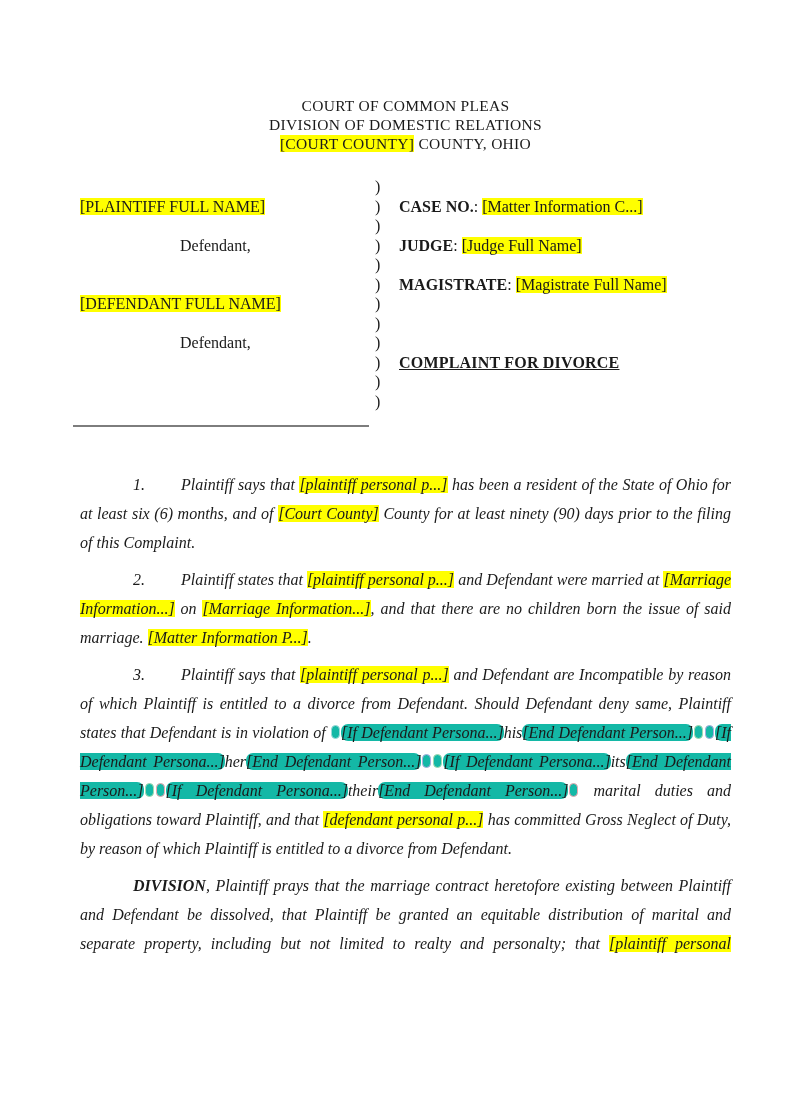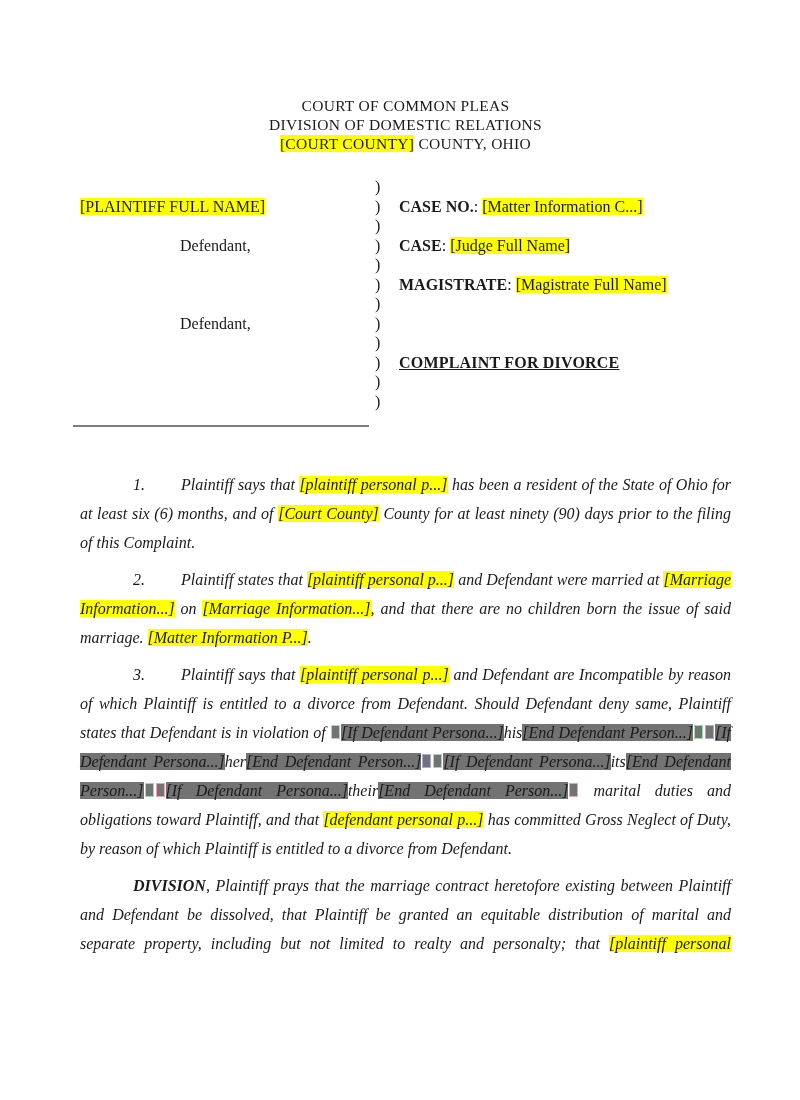--- a/index.html
+++ b/index.html
@@ -21,21 +21,21 @@
   .cap-left  { width:295px; }
   .cap-mid   { width:24px; }
   .cap-right { flex:1; }
   .cap-line  { height:19.5px; line-height:19.5px; white-space:nowrap; }
   .cap-indent { padding-left:100px; }
   .cap-label { font-weight:bold; }
   .doc-title { font-weight:bold; text-decoration:underline; letter-spacing:0.2px; }
   .caption-rule { margin-top:14px; margin-left:-7px; width:296px; border:none; border-top:2px solid #7d7d7d; height:0; }
   
   .hl-y { background:#ffff00; }
-  .hl-g { background:#737373; }
+  .hl-g { background:#14b8a6;border-radius:7px; }
   .bold { font-weight:bold; }
   
   .body { margin-top:43px; font-size:16px; line-height:29px; }
   .body p { margin:0 0 8px 0; text-align:justify; text-indent:53px;font-style:italic; }
   .body p.force-last { text-align-last:justify; }
   .ptab { display:inline-block; width:36px; }
   
   .mbox {
     display:inline-block;
     width:7px; height:12px;
@@ -56,20 +56,21 @@
   </div>
 
   <div class="caption">
     <div class="cap-left">
       <div class="cap-line"></div>
       <div class="cap-line"><span class="hl-y">[PLAINTIFF FULL NAME]</span></div>
       <div class="cap-line"></div>
       <div class="cap-line cap-indent"><span>Defendant,</span></div>
       <div class="cap-line"></div>
       <div class="cap-line"></div>
+      <div class="cap-line"><span class="hl-y">[DEFENDANT FULL NAME]</span></div>
       <div class="cap-line"></div>
       <div class="cap-line cap-indent"><span>Defendant,</span></div>
       <div class="cap-line"></div>
       <div class="cap-line"></div>
     </div>
 
     <div class="cap-mid">
       <div class="cap-line">)</div>
       <div class="cap-line">)</div>
       <div class="cap-line">)</div>
@@ -81,21 +82,21 @@
       <div class="cap-line">)</div>
       <div class="cap-line">)</div>
       <div class="cap-line">)</div>
       <div class="cap-line">)</div>
     </div>
 
     <div class="cap-right">
       <div class="cap-line"></div>
       <div class="cap-line"><span class="cap-label">CASE NO.</span><span>: </span><span class="hl-y">[Matter Information C...]</span></div>
       <div class="cap-line"></div>
-      <div class="cap-line"><span class="cap-label">CASE</span><span>: </span><span class="hl-y">[Judge Full Name]</span></div>
+      <div class="cap-line"><span class="cap-label">JUDGE</span><span>: </span><span class="hl-y">[Judge Full Name]</span></div>
       <div class="cap-line"></div>
       <div class="cap-line"><span class="cap-label">MAGISTRATE</span><span>: </span><span class="hl-y">[Magistrate Full Name]</span></div>
       <div class="cap-line"></div>
       <div class="cap-line"></div>
       <div class="cap-line"></div>
       <div class="cap-line"><span class="doc-title">COMPLAINT FOR DIVORCE</span></div>
       <div class="cap-line"></div>
       <div class="cap-line"></div>
     </div>
   </div>

